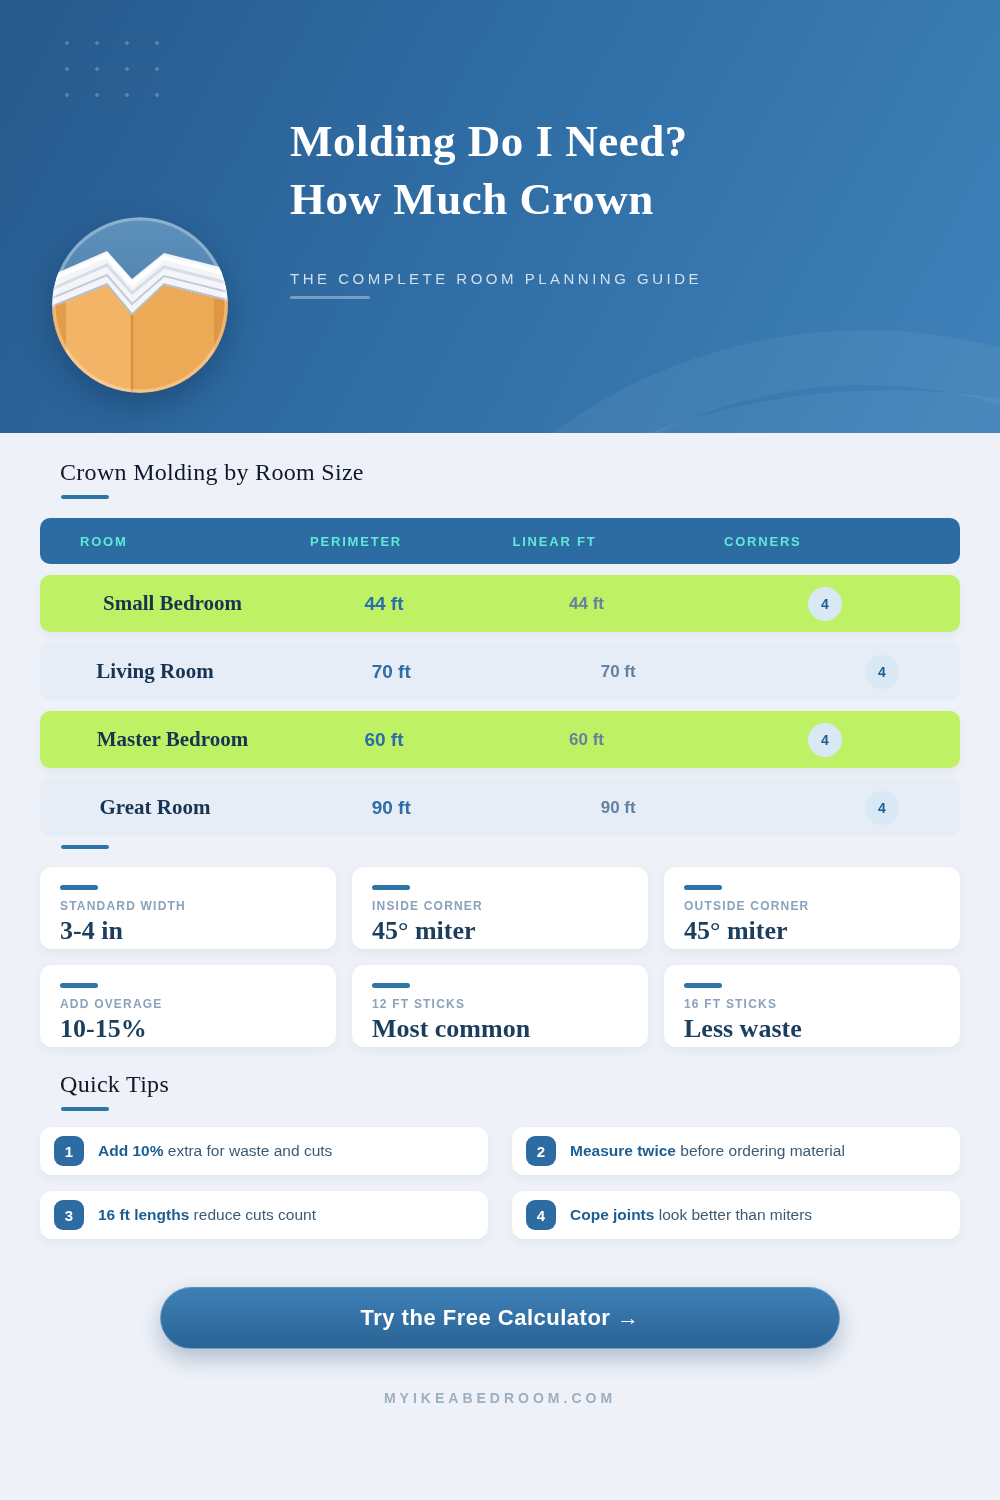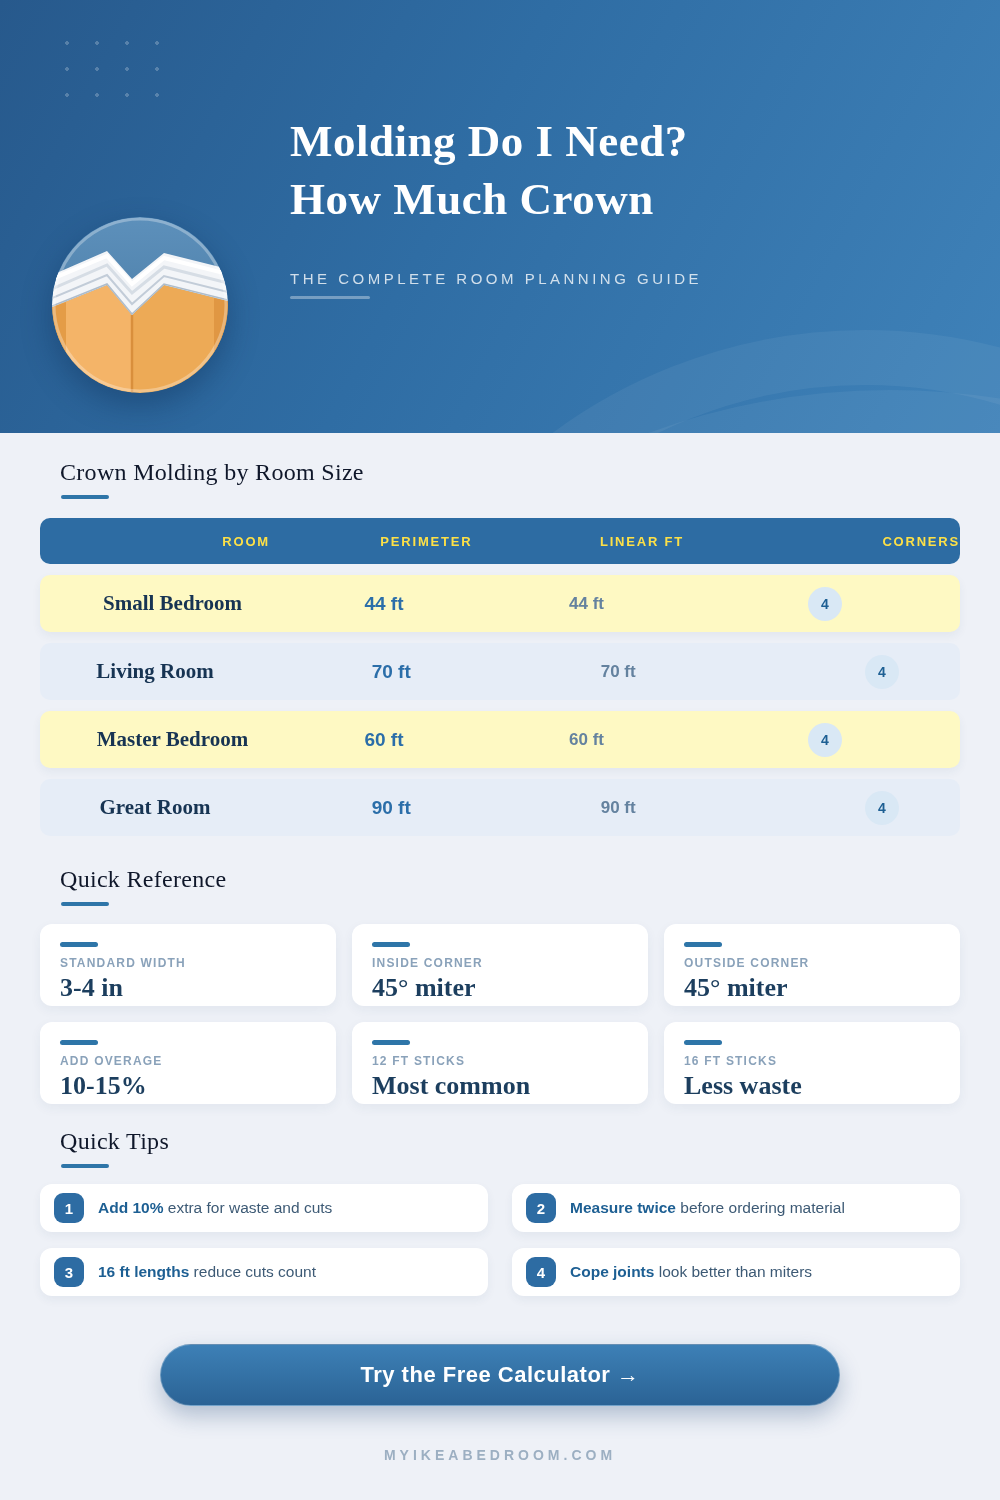--- a/index.html
+++ b/index.html
@@ -73,29 +73,29 @@
   .table-head {
     margin-top:19px;
     height:46px;
     background:#2d6ca3;
     border-radius:10px;
     display:grid;
     grid-template-columns:25% 22% 23% 30%;
     align-items:center;
   }
   .table-head span {
-    text-align:right; color:#fde047;
+    text-align:left; color:#5eead4;
     font-size:13px; font-weight:700; letter-spacing:1.8px;margin-left:40px;
   }
   .t-row {
     margin-top:11px; height:57px; border-radius:10px;
     display:grid; grid-template-columns:25% 22% 23% 30%;
     align-items:center;
   }
-  .t-row.white { background:#fef9c3; box-shadow:0 4px 10px rgba(30,60,100,0.06);padding-left:20px; }
+  .t-row.white { background:#bef264; box-shadow:0 4px 10px rgba(30,60,100,0.06);padding-left:20px; }
   .t-row.tint  { background:#e6edf7;gap:20px; }
   .cell { text-align:center; }
   .cell-room {
     font-family:"Liberation Serif","DejaVu Serif",serif;
     font-weight:700; font-size:21px; color:#173453;
   }
   .cell-perimeter { font-weight:700; font-size:19px; color:#2b6ea9; }
   .cell-linear    { font-weight:700; font-size:17px; color:#64829f; }
   .corner-badge {
     display:inline-flex; align-items:center; justify-content:center;
@@ -248,21 +248,20 @@
       </div>
       <div class="t-row tint">
         <div class="cell cell-room">Great Room</div>
         <div class="cell cell-perimeter">90 ft</div>
         <div class="cell cell-linear">90 ft</div>
         <div class="cell"><span class="corner-badge">4</span></div>
       </div>
     </div>
 
     <div class="sect-ref">
-      <div class="section-heading">Quick Reference</div>
       <div class="heading-rule"></div>
 
       <div class="ref-grid">
         <div class="ref-card">
           <div class="ref-dash"></div>
           <div class="ref-label">STANDARD WIDTH</div>
           <div class="ref-value">3-4 in</div>
         </div>
         <div class="ref-card">
           <div class="ref-dash"></div>

